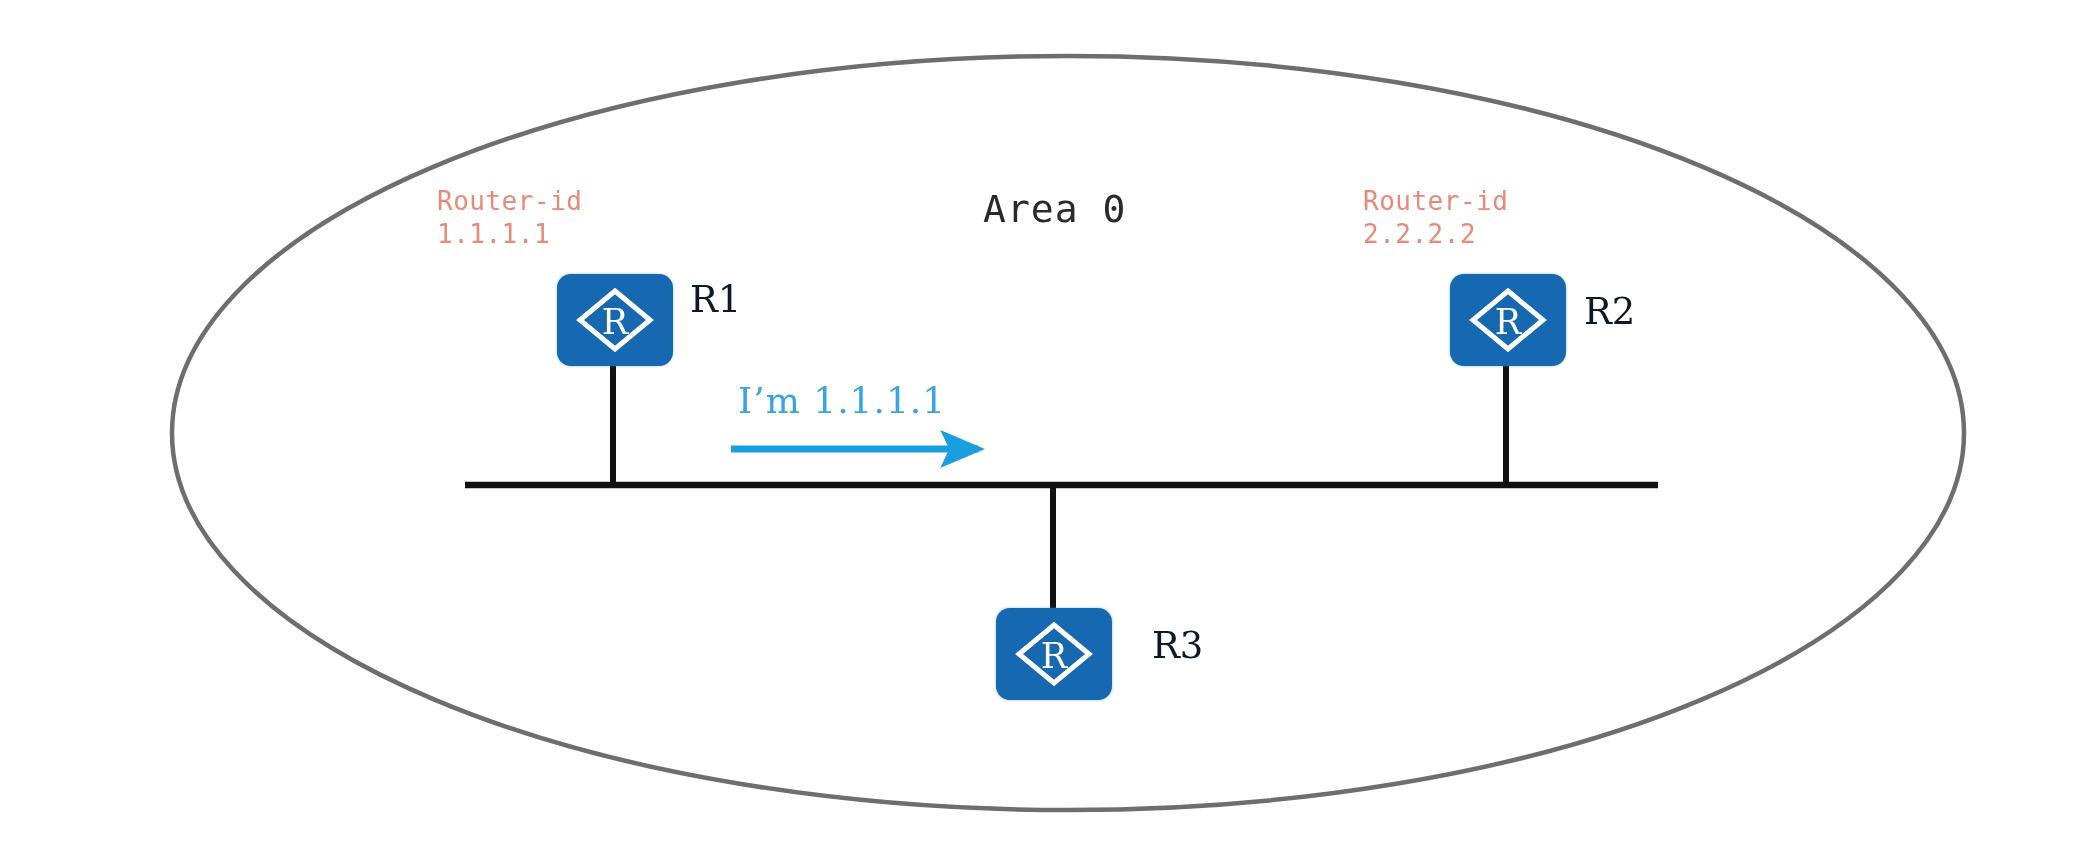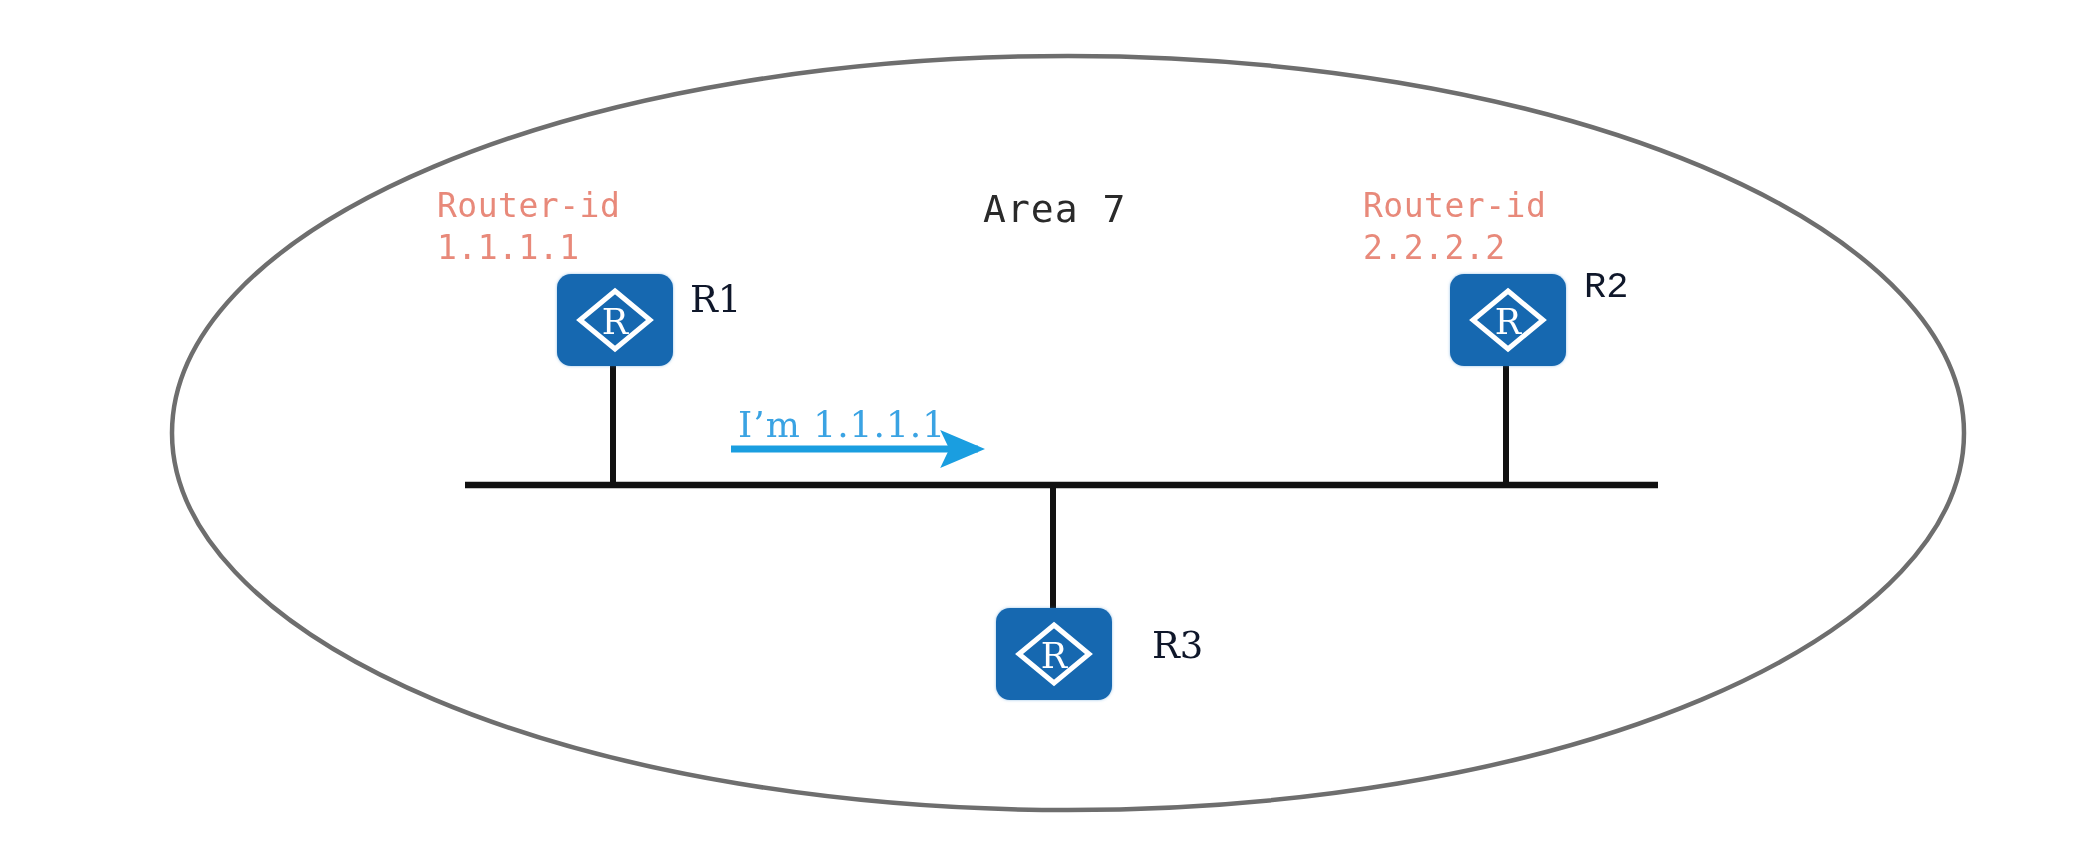--- a/index.html
+++ b/index.html
@@ -28,21 +28,21 @@
 
   
   .lbl {
     position: absolute;
     white-space: pre;
     line-height: 1.28;
   }
   .routerid-label {
     color: #e8897a;
     font-family: "DejaVu Sans Mono", "Liberation Mono", monospace;
-    font-size: 33px;
+    font-size: 26px;
     letter-spacing: 0.5px;
   }
   .area-label {
     color: #2a2a2a;
     font-family: "DejaVu Sans Mono", "Liberation Mono", monospace;
     font-size: 38px;
     letter-spacing: 1px;
   }
   .device-name {
     color: #0f172a;
@@ -87,21 +87,21 @@
 
     <line x1="465" y1="485" x2="1658" y2="485" stroke="#111111" stroke-width="6.5" stroke-linecap="butt"></line>
 
     <line x1="613" y1="364" x2="613" y2="488" stroke="#111111" stroke-width="6" stroke-linecap="butt"></line>
     <line x1="1506" y1="364" x2="1506" y2="488" stroke="#111111" stroke-width="6" stroke-linecap="butt"></line>
     <line x1="1053" y1="483" x2="1053" y2="610" stroke="#111111" stroke-width="6" stroke-linecap="butt"></line>
 
     <line x1="731" y1="449" x2="978" y2="449" stroke="#1a9ee0" stroke-width="7" stroke-linecap="butt" marker-end="url(#arrowhead)"></line>
   </svg>
 
-  <div class="lbl area-label" style="left:983px; top:185px;">Area 7</div>
+  <div class="lbl area-label" style="left:983px; top:185px;">Area 0</div>
 
   <div class="lbl routerid-label" style="left:437px; top:185px;"><span>Router-id</span><br><span>1.1.1.1</span></div>
 
   <div class="router-node" style="left:557px; top:274px;">
     <svg class="glyph" viewBox="0 0 116 92">
       <path d="M58 17 L93 46 L58 75 L23 46 Z" fill="none" stroke="#ffffff" stroke-width="5"></path>
       <text x="58" y="60" text-anchor="middle" fill="#ffffff" font-family="DejaVu Serif, Liberation Serif, serif" font-size="35">R</text>
     </svg>
   </div>
 
@@ -109,27 +109,27 @@
 
   <div class="lbl routerid-label" style="left:1363px; top:185px;"><span>Router-id</span><br><span>2.2.2.2</span></div>
 
   <div class="router-node" style="left:1450px; top:274px;">
     <svg class="glyph" viewBox="0 0 116 92">
       <path d="M58 17 L93 46 L58 75 L23 46 Z" fill="none" stroke="#ffffff" stroke-width="5"></path>
       <text x="58" y="60" text-anchor="middle" fill="#ffffff" font-family="DejaVu Serif, Liberation Serif, serif" font-size="35">R</text>
     </svg>
   </div>
 
-  <div class="lbl device-name" style="left:1584px; top:264px;font-family:Liberation Mono, monospace;">R2</div>
+  <div class="lbl device-name" style="left:1584px; top:288px;">R2</div>
 
   <div class="router-node" style="left:996px; top:608px;">
     <svg class="glyph" viewBox="0 0 116 92">
       <path d="M58 17 L93 46 L58 75 L23 46 Z" fill="none" stroke="#ffffff" stroke-width="5"></path>
       <text x="58" y="60" text-anchor="middle" fill="#ffffff" font-family="DejaVu Serif, Liberation Serif, serif" font-size="35">R</text>
     </svg>
   </div>
 
   <div class="lbl device-name" style="left:1152px; top:622px;">R3</div>
 
 
-  <div class="lbl msg-label" style="left:738px; top:378px;margin-top:24px;">I’m 1.1.1.1</div>
+  <div class="lbl msg-label" style="left:738px; top:378px;">I’m 1.1.1.1</div>
 
 </div>
 
 </body></html>

